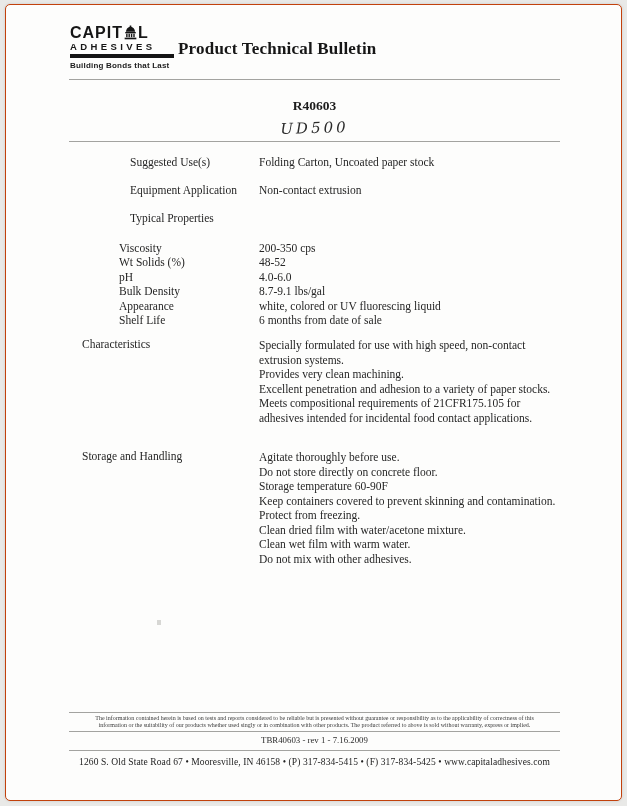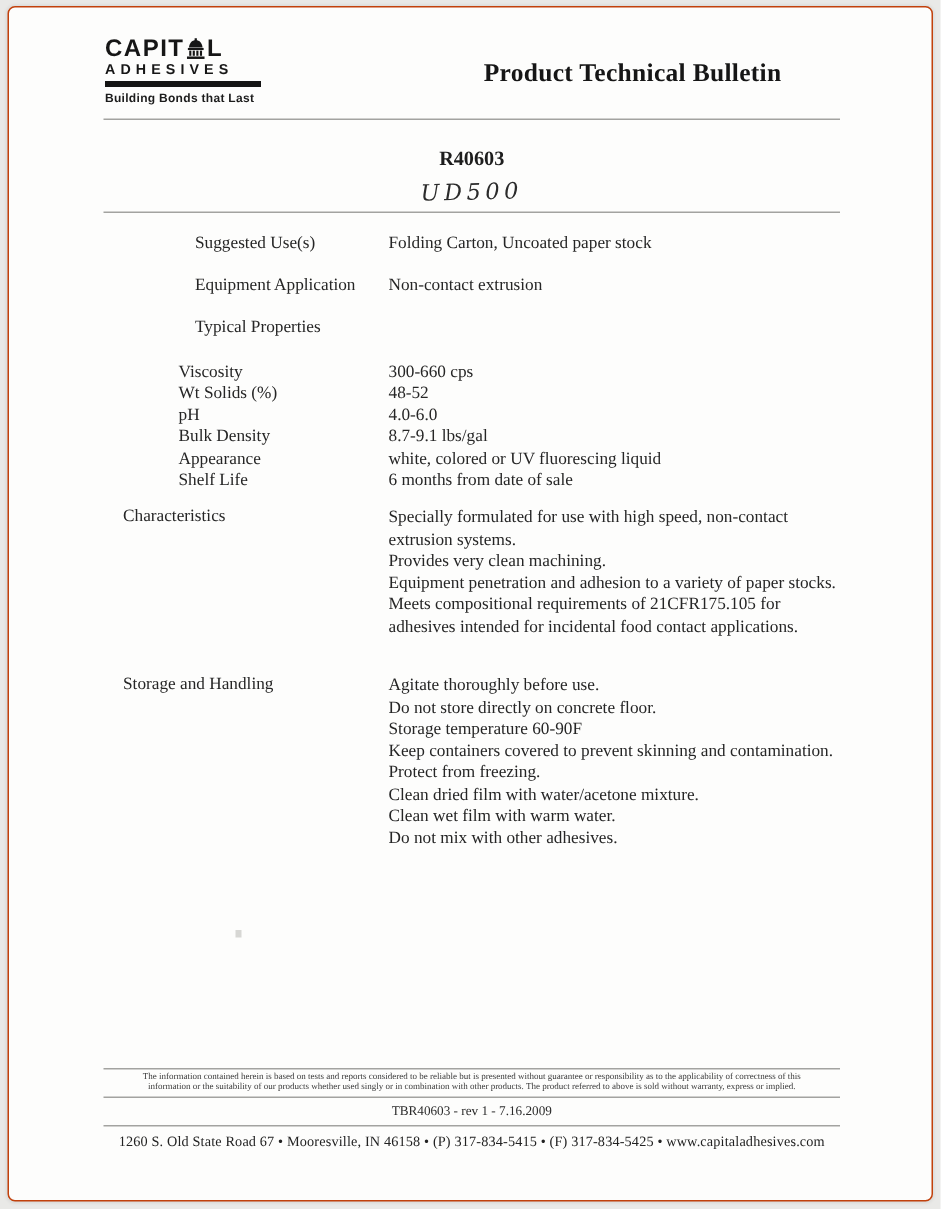--- a/index.html
+++ b/index.html
@@ -34,22 +34,22 @@
     font-weight:bold; font-size:9.5px; letter-spacing:3.4px;
     color:#161616; margin-top:1px; white-space:nowrap;
   }
   .logo-bar { width:104px; height:4px; background:#141414; margin-top:2px; }
   .logo-tagline {
     font-family:"Liberation Sans", sans-serif;
     font-weight:bold; font-size:8px; color:#1c1c1c;
     margin-top:3px; white-space:nowrap; letter-spacing:.2px;
   }
   .doc-title {
-    position:absolute; left:160px; top:34px; width:355px;
-    text-align:right; font-weight:bold; font-size:17px; color:#161616;
+    position:absolute; left:172px; top:34px; width:355px;
+    text-align:left; font-weight:bold; font-size:17px; color:#161616;
     letter-spacing:.2px;
   }
   .rule { position:absolute; left:63px; width:491px; border-top:1px solid #a3a3a0; }
   .rule-header { top:74px; }
   .rule-subtitle { top:136px; }
 
   
   .product-code {
     position:absolute; left:0; top:93px; width:617px;
     text-align:center; font-weight:bold; font-size:13.5px; color:#1d1d1d;
@@ -146,21 +146,21 @@
     <span class="field-label">Equipment Application</span>
     <span class="field-value">Non-contact extrusion</span>
   </div>
   <div class="field-row row-typical body-text">
     <span class="field-label">Typical Properties</span>
   </div>
 
   <div class="props-table body-text">
     <div class="prop-row">
       <span class="prop-name">Viscosity</span>
-      <span class="prop-value">300-660 cps</span>
+      <span class="prop-value">200-350 cps</span>
     </div>
     <div class="prop-row">
       <span class="prop-name">Wt Solids (%)</span>
       <span class="prop-value">48-52</span>
     </div>
     <div class="prop-row">
       <span class="prop-name">pH</span>
       <span class="prop-value">4.0-6.0</span>
     </div>
     <div class="prop-row">
@@ -175,21 +175,21 @@
       <span class="prop-name">Shelf Life</span>
       <span class="prop-value">6 months from date of sale</span>
     </div>
   </div>
 
   <div class="two-col sec-characteristics body-text">
     <div class="col-label">Characteristics</div>
     <div class="col-text">
       <div>Specially formulated for use with high speed, non-contact extrusion systems.</div>
       <div>Provides very clean machining.</div>
-      <div>Equipment penetration and adhesion to a variety of paper stocks.</div>
+      <div>Excellent penetration and adhesion to a variety of paper stocks.</div>
       <div>Meets compositional requirements of 21CFR175.105 for adhesives intended for incidental food contact applications.</div>
     </div>
   </div>
 
   <div class="two-col sec-storage body-text">
     <div class="col-label">Storage and Handling</div>
     <div class="col-text">
       <div>Agitate thoroughly before use.</div>
       <div>Do not store directly on concrete floor.</div>
       <div>Storage temperature 60-90F</div>

